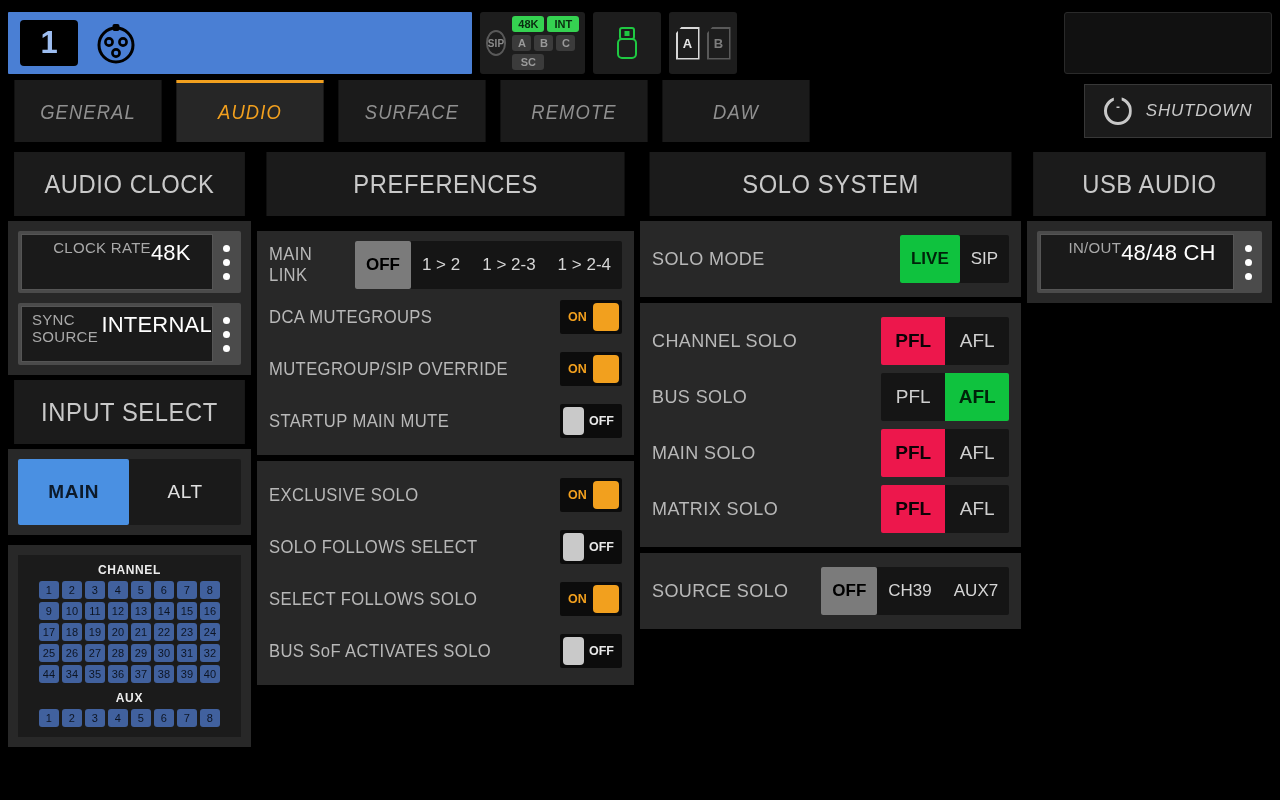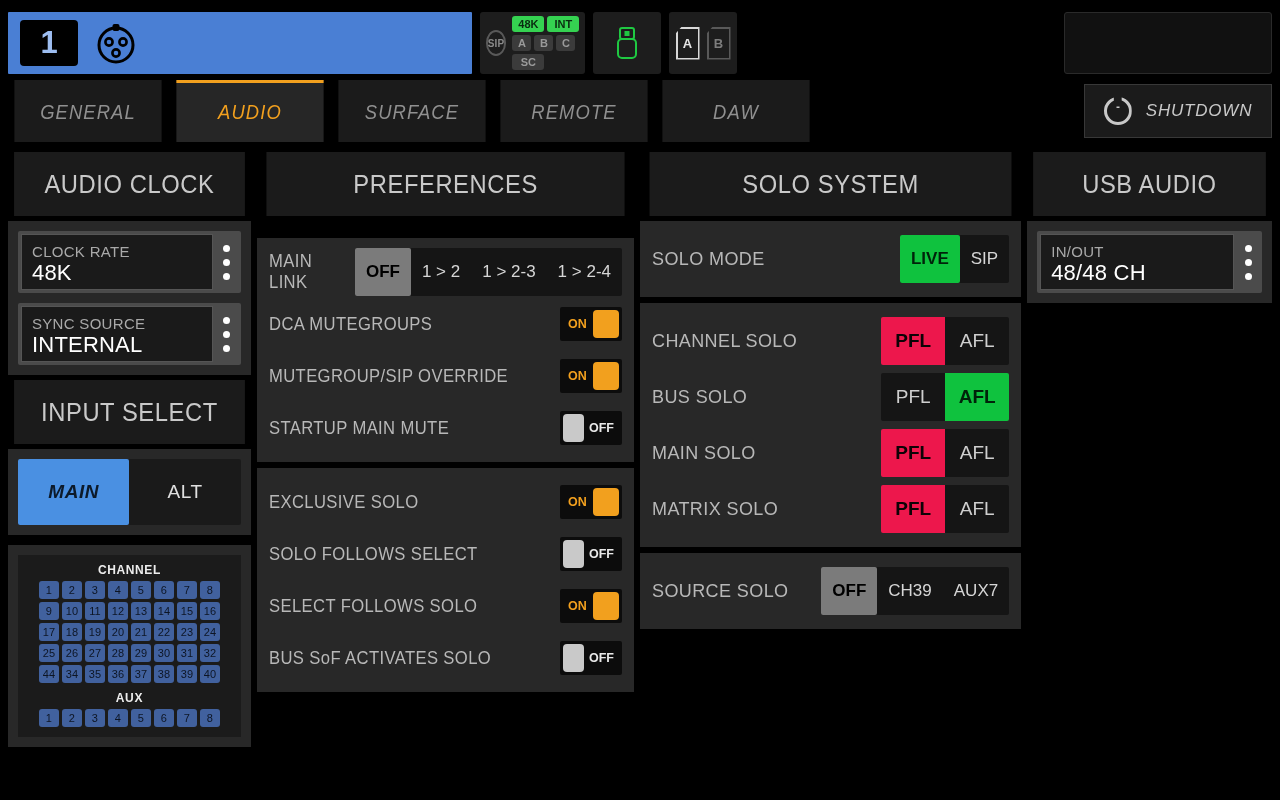--- a/index.html
+++ b/index.html
@@ -104,37 +104,37 @@
     display: flex; align-items: center; justify-content: center;
     font-size: 25px; letter-spacing: .6px;
     transform: scaleX(0.95);
   }
   .panel-body { background: #282828; padding: 10px; margin-top: 5px; }
 
   
   .dropdown { display: flex; height: 62px; background: #4b4b4b; border-radius: 2px; }
   .dd-face {
     flex: 1; background: #1a1a1a; margin: 3px 0 3px 3px; border: 1px solid #555;
-    padding: 5px 0 0 10px; display: flex; flex-direction: column; justify-content: center;
+    padding: 5px 0 0 10px; display: flex; flex-direction: row; justify-content: center;
   }
   .dd-label { color: #a9a9a9; font-size: 15px; line-height: 1.1; letter-spacing: .3px; }
   .dd-value { color: #fff; font-size: 22px; line-height: 1.15; letter-spacing: .2px; }
   .dd-dots {
     width: 28px; display: flex; flex-direction: column; align-items: center;
     justify-content: center; gap: 7px;
   }
   .dot { width: 7px; height: 7px; border-radius: 50%; background: #fff; }
 
   
   .mainalt { display: flex; background: #1a1a1a; height: 66px; border-radius: 2px; }
   .ma-btn {
     flex: 1; display: flex; align-items: center; justify-content: center;
     font-size: 19px; color: #e0e0e0; letter-spacing: .6px;
   }
-  .ma-btn.sel { background: #4a90e2; color: #0c1a2a; font-weight: bold; border-radius: 2px; font-style: italic; }
+  .ma-btn.sel { background: #4a90e2; color: #0c1a2a; font-weight: bold; border-radius: 2px; }
 
   .chgrid-box { background: #1b1b1b; padding: 8px 10px 10px; }
   .grid-title { text-align: center; color: #ededed; font-size: 12px; letter-spacing: .6px; margin-bottom: 4px; font-weight: bold; }
   .grid-title.aux { margin-top: 8px; }
   .ch-rows { display: flex; flex-direction: column; gap: 3px; }
   .ch-row { display: flex; gap: 3px; justify-content: center; }
   .ch-cell {
     width: 20px; height: 18px; background: #41619e; color: #0d1524;
     font-size: 11px; display: flex; align-items: center; justify-content: center;
     border-radius: 3px;
@@ -347,21 +347,21 @@
           <div class="ch-cell">6</div>
           <div class="ch-cell">7</div>
           <div class="ch-cell">8</div>
         </div>
       </div>
     </div>
   </div>
 
   <div class="col-prefs">
     <div class="panel-header">PREFERENCES</div>
-    <div class="pref-group" style="margin-top:22px">
+    <div class="pref-group" style="margin-top:15px">
       <div class="pref-row">
         <div class="pref-label">MAIN LINK</div>
         <div class="seg">
           <div class="seg-item sel">OFF</div>
           <div class="seg-item">1 &gt; 2</div>
           <div class="seg-item">1 &gt; 2-3</div>
           <div class="seg-item">1 &gt; 2-4</div>
         </div>
       </div>
 

